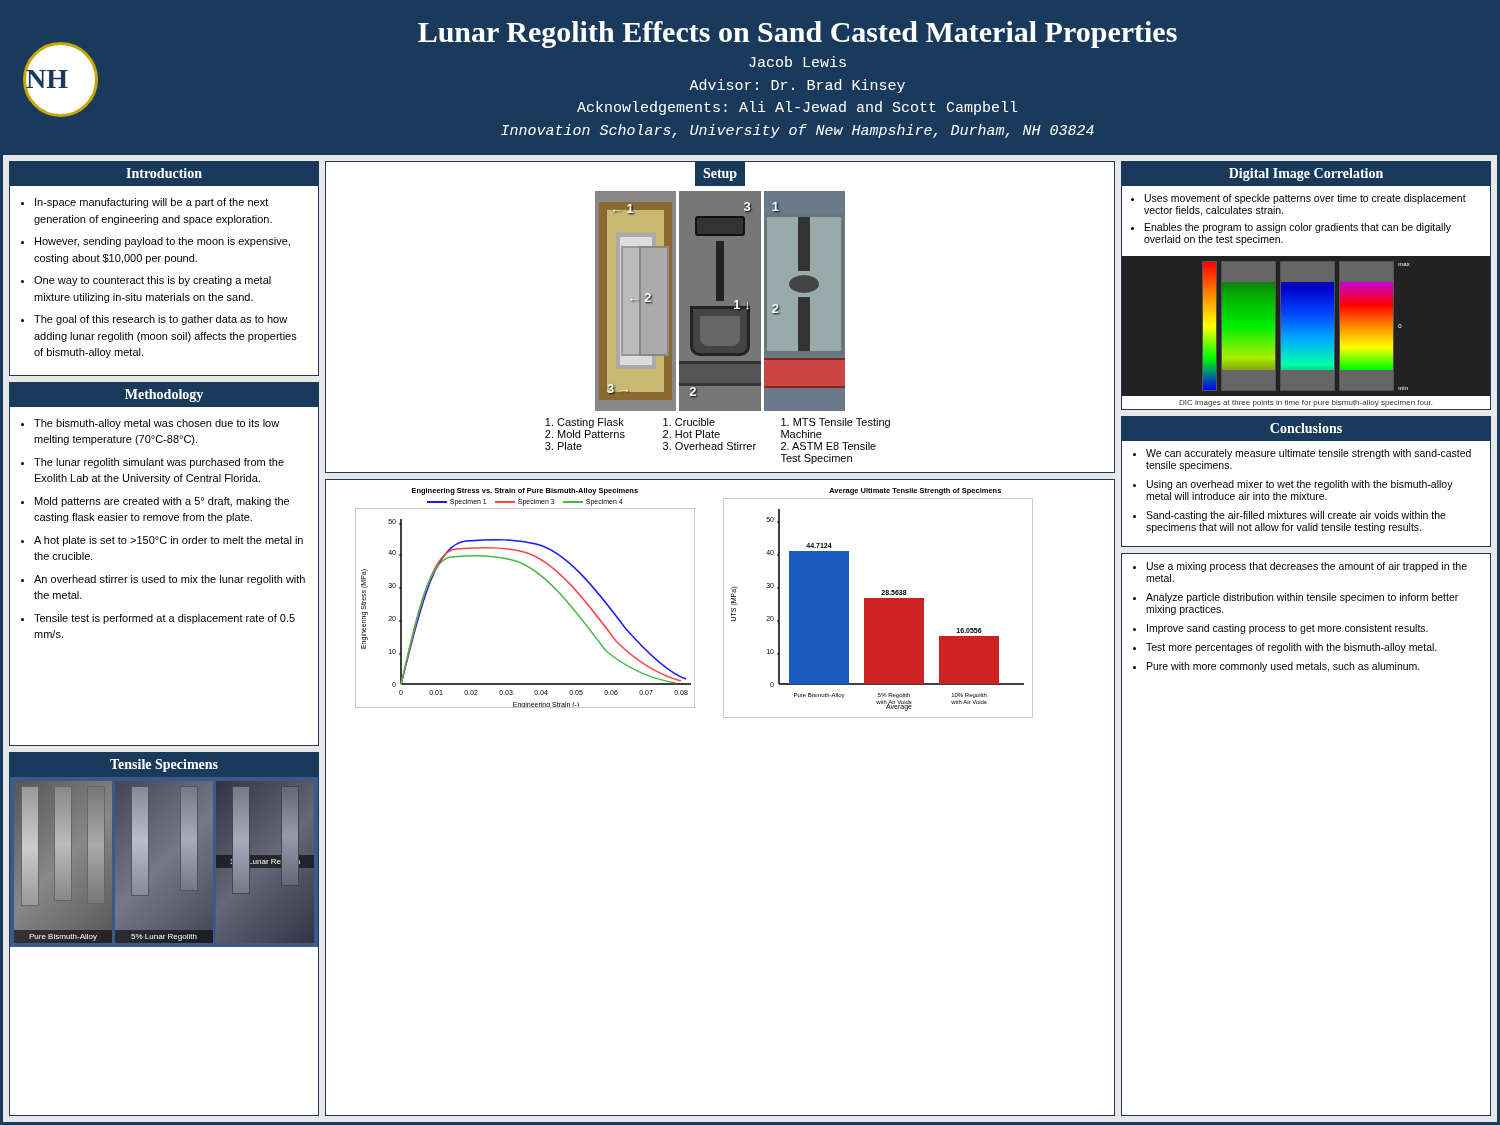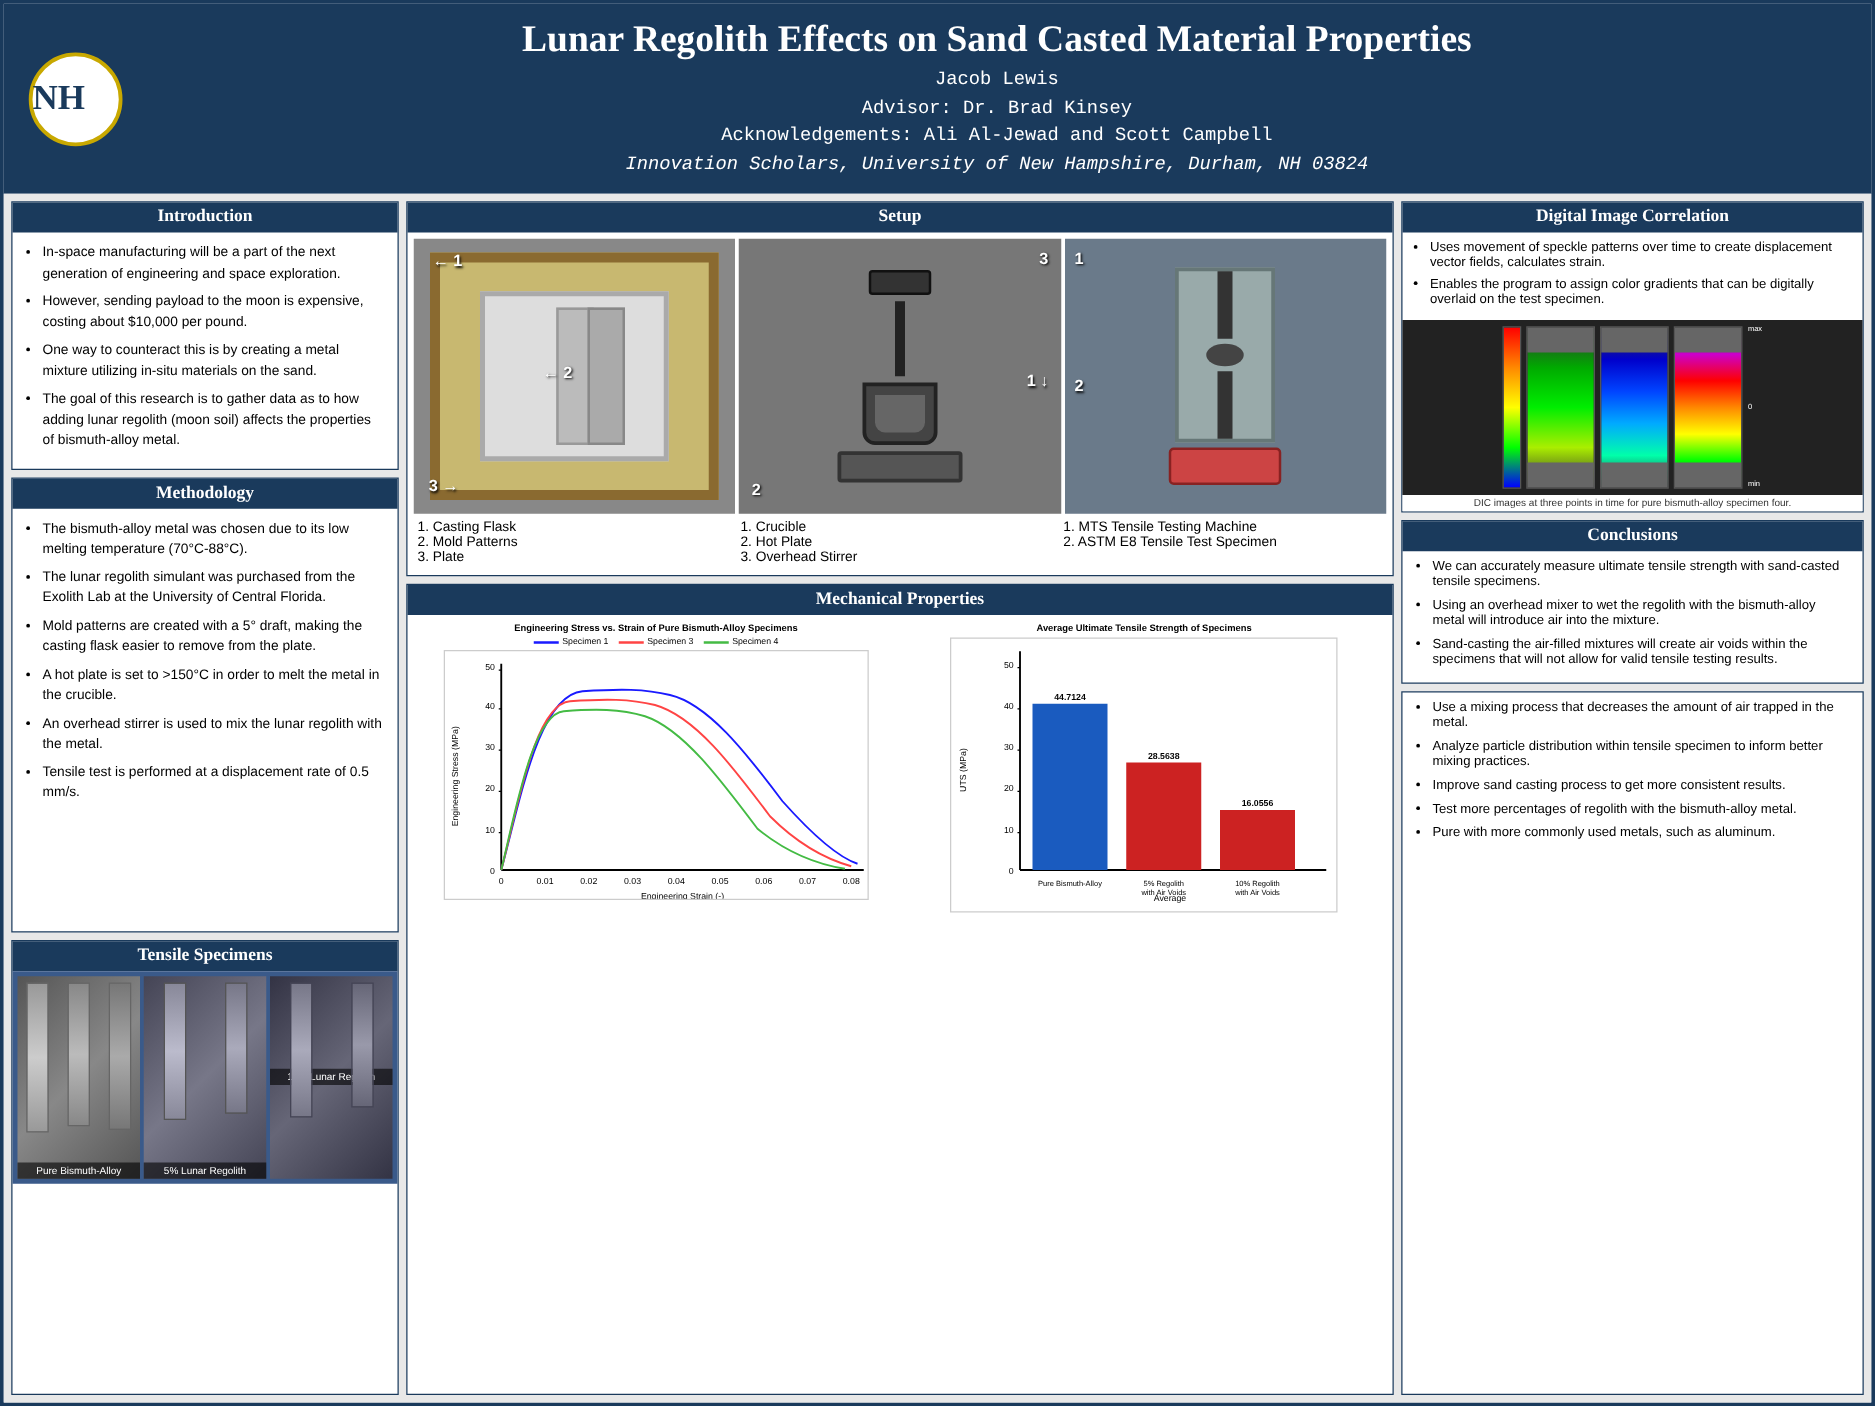--- a/index.html
+++ b/index.html
@@ -196,21 +196,21 @@
               <div style="width:18px; height:108px; background:linear-gradient(to bottom,#778,#aab,#778); border:1px solid #445;"></div>
               <div style="width:18px; height:100px; background:linear-gradient(to bottom,#667,#99a,#667); border:1px solid #445;"></div>
             </div>
           </div>
         </div>
       </div>
     </div>
 
     <div class="col-mid">
 
-      <div class="section-box" style="flex:0 0 auto;">
+      <div class="section-box" style="flex:0 0 auto;align-items:center;">
         <div class="section-header">Setup</div>
 
         <div style="display:flex; gap:3px; padding:5px; height:230px;">
 
           <div style="flex:1; background:#888; position:relative; display:flex; align-items:center; justify-content:center; overflow:hidden;">
 
             <div style="width:90%; height:90%; background:#c8b870; border:8px solid #8a6a30; position:relative; display:flex; align-items:center; justify-content:center;">
               <div style="width:70%; height:75%; background:#ddd; border:4px solid #aaa; display:flex; flex-direction:column; align-items:center; justify-content:center; gap:8px;">
                 <div style="width:30px; height:110px; background:#bbb; border:2px solid #999;"></div>
                 <div style="width:30px; height:110px; background:#aaa; border:2px solid #888; position:absolute; left:55%; top:20%;"></div>
@@ -266,21 +266,20 @@
             <div>3. Overhead Stirrer</div>
           </div>
           <div style="flex:1;">
             <div>1. MTS Tensile Testing Machine</div>
             <div>2. ASTM E8 Tensile Test Specimen</div>
           </div>
         </div>
       </div>
 
       <div class="section-box" style="flex:1;">
-        <div class="section-header">Mechanical Properties</div>
         <div style="display:flex; gap:5px; padding:6px; flex:1; align-items:flex-start;">
 
           <div style="flex:1; display:flex; flex-direction:column; align-items:center;">
             <div style="font-size:7.5px; font-weight:bold; text-align:center; margin-bottom:3px;">Engineering Stress vs. Strain of Pure Bismuth-Alloy Specimens</div>
 
             <div style="display:flex; gap:8px; margin-bottom:3px;">
               <div class="legend-item">
                 <div class="legend-line" style="background:#1a1aff;"></div>
                 <span>Specimen 1</span>
               </div>
@@ -325,21 +324,21 @@
               <text x="190" y="198" font-size="7" text-anchor="middle">Engineering Strain (-)</text>
 
               <path d="M45,175 C60,120 75,35 110,32 C140,30 160,30 180,35 C210,42 240,80 270,120 C295,148 315,165 330,170" fill="none" stroke="#1a1aff" stroke-width="1.5"></path>
 
               <path d="M45,175 C58,125 72,42 100,40 C128,38 148,38 168,43 C200,52 230,92 260,132 C280,152 300,165 325,172" fill="none" stroke="#ff4444" stroke-width="1.5"></path>
 
               <path d="M45,175 C56,130 70,50 95,48 C120,46 140,46 160,52 C190,62 220,102 250,142 C272,160 295,170 320,174" fill="none" stroke="#44bb44" stroke-width="1.5"></path>
             </svg>
           </div>
 
-          <div style="flex:1; display:flex; flex-direction:column; align-items:center;">
+          <div style="flex:1; display:flex; flex-direction:column; ">
             <div style="font-size:7.5px; font-weight:bold; text-align:center; margin-bottom:3px;">Average Ultimate Tensile Strength of Specimens</div>
             <svg width="310" height="220" style="background:white; border:1px solid #ccc;">
 
               <line x1="55" y1="10" x2="55" y2="185" stroke="black" stroke-width="1.5"></line>
               <line x1="55" y1="185" x2="300" y2="185" stroke="black" stroke-width="1.5"></line>
 
               <text x="50" y="188" font-size="7" text-anchor="end">0</text>
               <text x="50" y="155" font-size="7" text-anchor="end">10</text>
               <text x="50" y="122" font-size="7" text-anchor="end">20</text>
               <text x="50" y="89" font-size="7" text-anchor="end">30</text>

